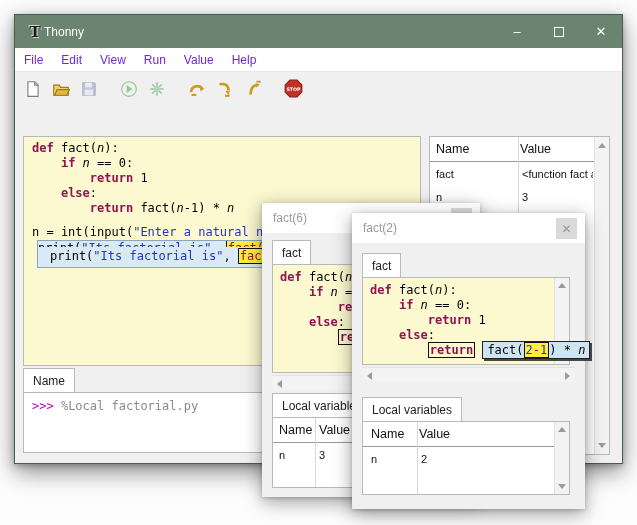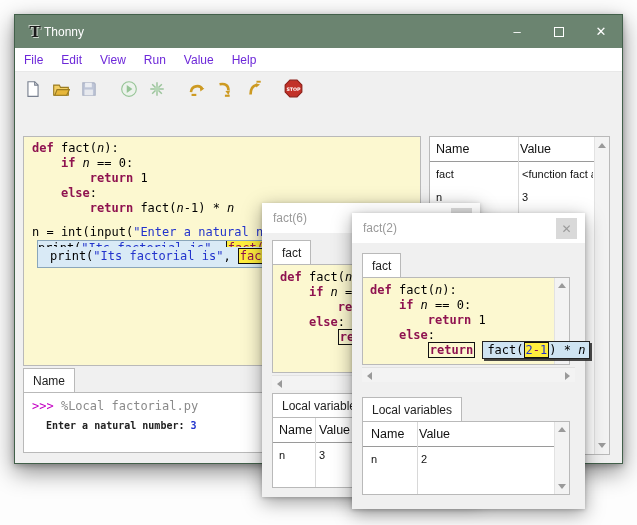--- a/index.html
+++ b/index.html
@@ -182,21 +182,20 @@
       <div class="code sliver"><span class="tk-p">print(</span><span class="tk-s">"Its factorial is"</span><span class="tk-p">, </span><span class="tk-yb"><span class="tk-km">fact(</span><span class="tk-n">3</span><span class="tk-km">)</span></span></div>
       <div class="code" style="padding:2px 0 3px 12px;"><span class="tk-p">print(</span><span class="tk-s">"Its factorial is"</span><span class="tk-p">, </span><span class="tk-yb"><span class="tk-km">fact(</span><span class="tk-n">3</span><span class="tk-km">)</span></span><span class="tk-p">)</span></div>
     </div>
   </div>
 
   <div class="tab" style="left:8px; top:353px; height:24px;">
     <span>Name</span>
   </div>
   <div class="panel" style="left:8px; top:377px; width:398px; height:61px; padding:5px 0 0 8px; z-index:1;">
     <div class="shellline"><span class="prompt">&gt;&gt;&gt; </span><span class="cmd">%Local factorial.py</span></div>
-    <div class="io" style="margin-top:6px; margin-left:14px;"><span>Enter a natural number: </span><span class="inp">3</span></div>
   </div>
 
   <div class="panel" style="left:414px; top:121px; width:181px; height:319px; z-index:1;">
     <div class="grid-head">
       <span style="margin-left:6px; width:84px;">Name</span>
       <span>Value</span>
     </div>
     <div class="colsep" style="left:88px;"></div>
     <div style="position:absolute; left:0; right:16px; top:25px; overflow:hidden;">
         <div class="vrow">

